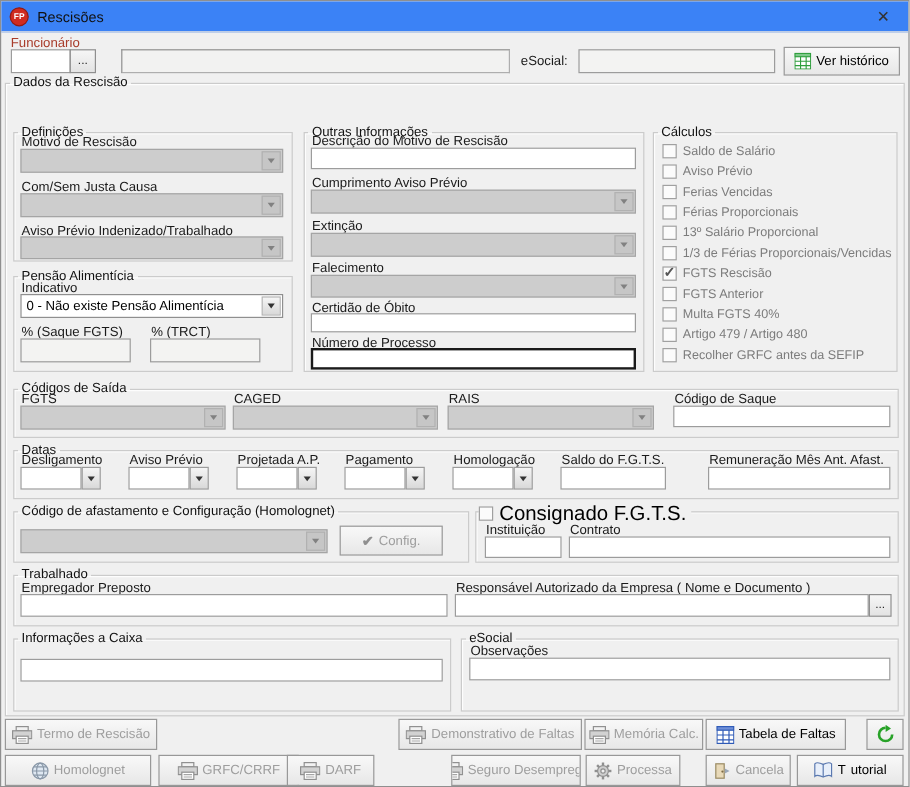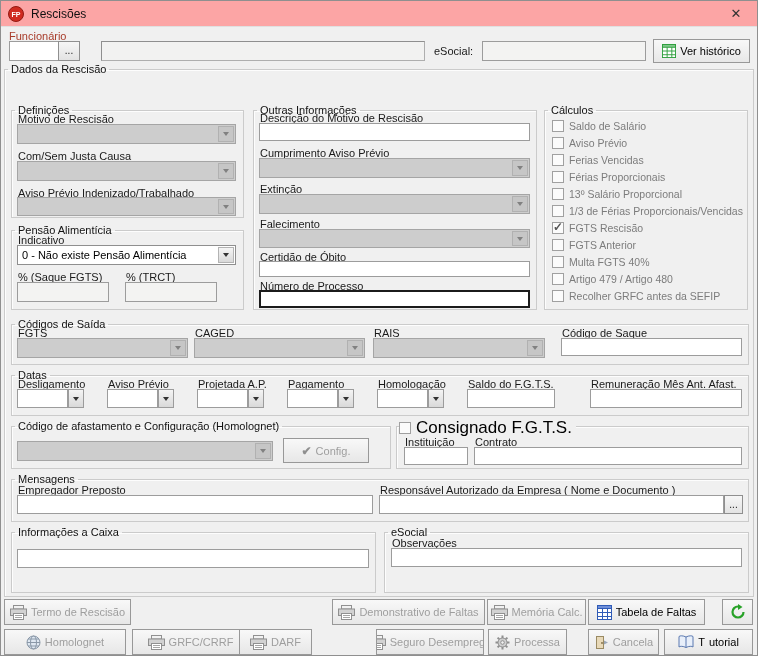--- a/index.html
+++ b/index.html
@@ -1,18 +1,18 @@
 <!DOCTYPE html>
 <html><head>
 <meta charset="utf-8">
 <style>
   *{margin:0;padding:0;box-sizing:border-box}
   body{width:758px;height:656px;font-family:"Liberation Sans",sans-serif;background:#fff}
   .window{position:relative;width:758px;height:656px;background:#f0f0f0;border:1px solid #8f8f8f;overflow:hidden}
-  .titlebar{position:absolute;left:0;top:0;width:100%;height:26px;background:#fca5a5;border-bottom:1px solid #e0e0e0}
+  .titlebar{position:absolute;left:0;top:0;width:100%;height:26px;background:#3b82f6;border-bottom:1px solid #e0e0e0}
   .app-badge{position:absolute;left:7px;top:5px;width:16px;height:16px;border-radius:50%;background:#d02b20;border:1px solid #931a12;color:#fff;font-size:7px;font-weight:bold;display:flex;align-items:center;justify-content:center}
   .title-text{position:absolute;left:30px;top:6px;font-size:12px;color:#111}
   .close-btn{position:absolute;right:0;top:0;width:42px;height:25px;display:flex;align-items:center;justify-content:center;font-size:13px;color:#333;cursor:pointer;background:transparent;border:0}
   .lbl{position:absolute;font-size:11px;color:#1a1a1a;white-space:nowrap;line-height:12px}
   .lbl.red{color:#a83c2b}
   .lbl-inline{font-size:17px;color:#000;white-space:nowrap}
   .txt{position:absolute;border:1px solid #9c9c9c;background:#fff;font:11px "Liberation Sans",sans-serif;padding:0 3px;outline:none}
   .txt.dis{background:#f3f3f2}
   .txt.focused{border:2px solid #1b1b1b}
   .sunken{position:absolute;background:#f2f2f1;border:1px solid #aeaeae;border-top-color:#8f8f8f;border-left-color:#8f8f8f}
@@ -242,21 +242,21 @@
   <div class="consig-row" style="left:398px;top:420px">
     <span class="cb"></span>
     <span class="lbl-inline">Consignado F.G.T.S.</span>
   </div>
   <div class="lbl" style="left:404px;top:435px">Instituição</div>
   <div class="lbl" style="left:474px;top:435px">Contrato</div>
   <input class="txt" style="left: 403px; top: 446px; width: 64px; height: 18px;">
   <input class="txt" style="left: 473px; top: 446px; width: 268px; height: 18px;">
 
   <fieldset class="grp" style="left:10px;top:472px;width:738px;height:49px">
-    <legend>Mensagens</legend>
+    <legend>Trabalhado</legend>
   </fieldset>
   <div class="lbl" style="left:17px;top:483px">Empregador Preposto</div>
   <input class="txt" style="left: 16px; top: 494px; width: 356px; height: 19px;">
   <div class="lbl" style="left:379px;top:483px">Responsável Autorizado da Empresa ( Nome e Documento )</div>
   <input class="txt" style="left: 378px; top: 494px; width: 345px; height: 19px;">
   <button class="mini-btn" style="left:723px;top:494px;width:19px;height:19px">...</button>
 
   <fieldset class="grp" style="left:10px;top:525px;width:365px;height:67px">
     <legend>Informações a Caixa</legend>
   </fieldset>

